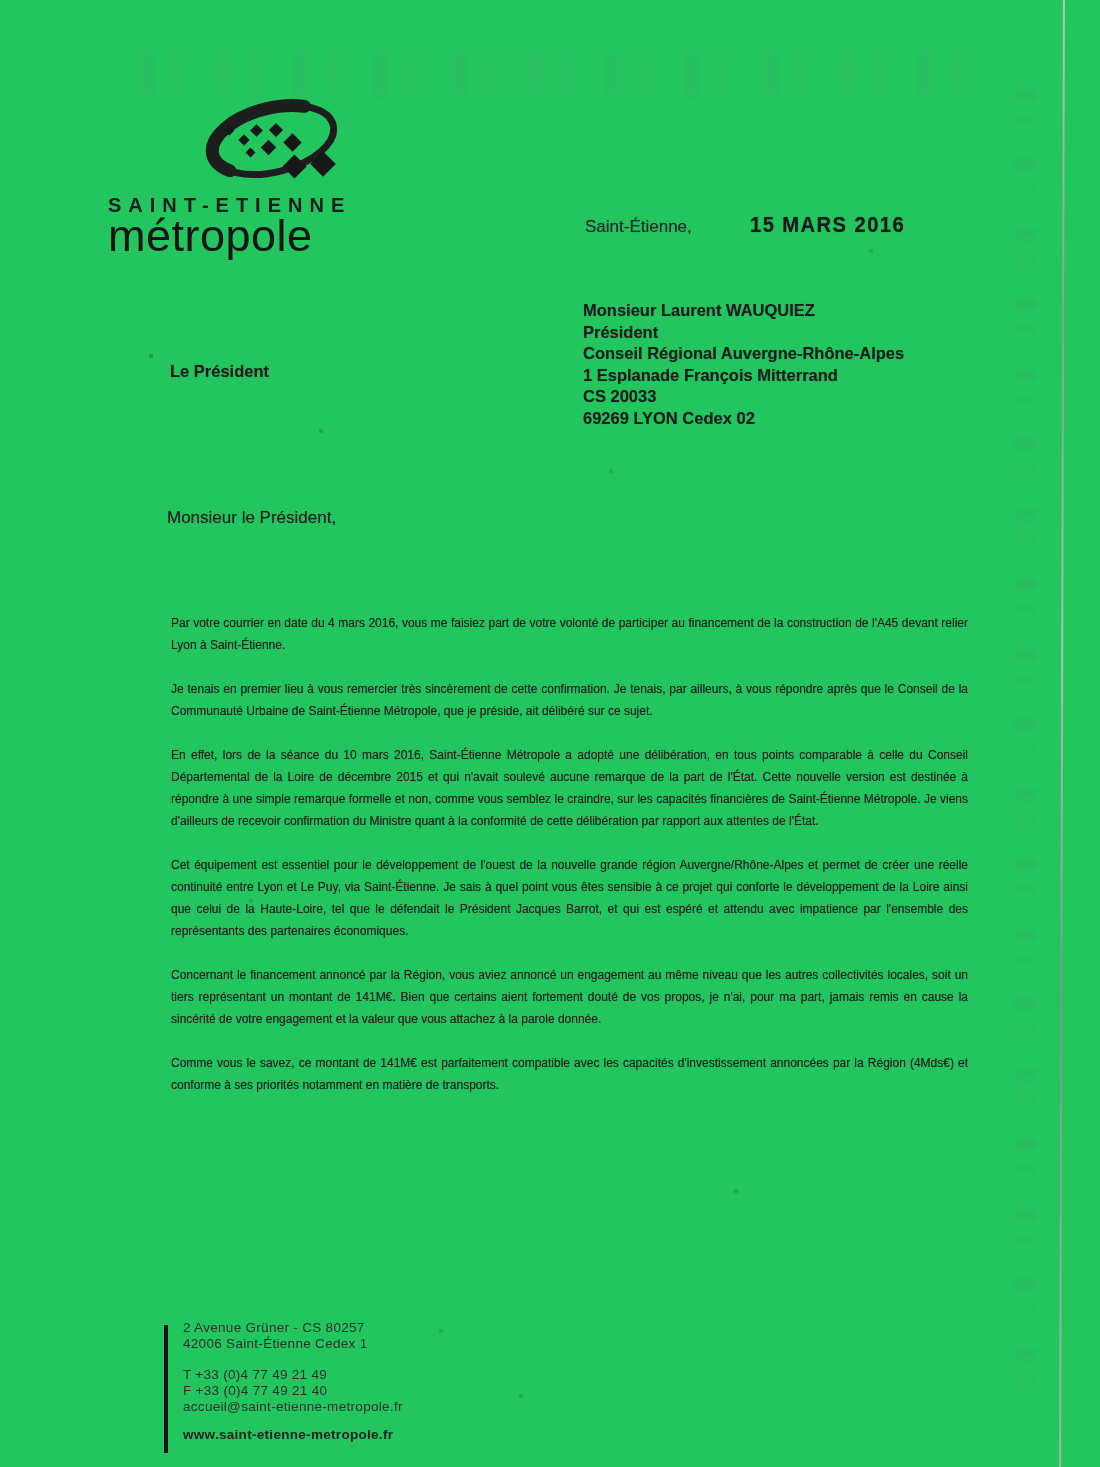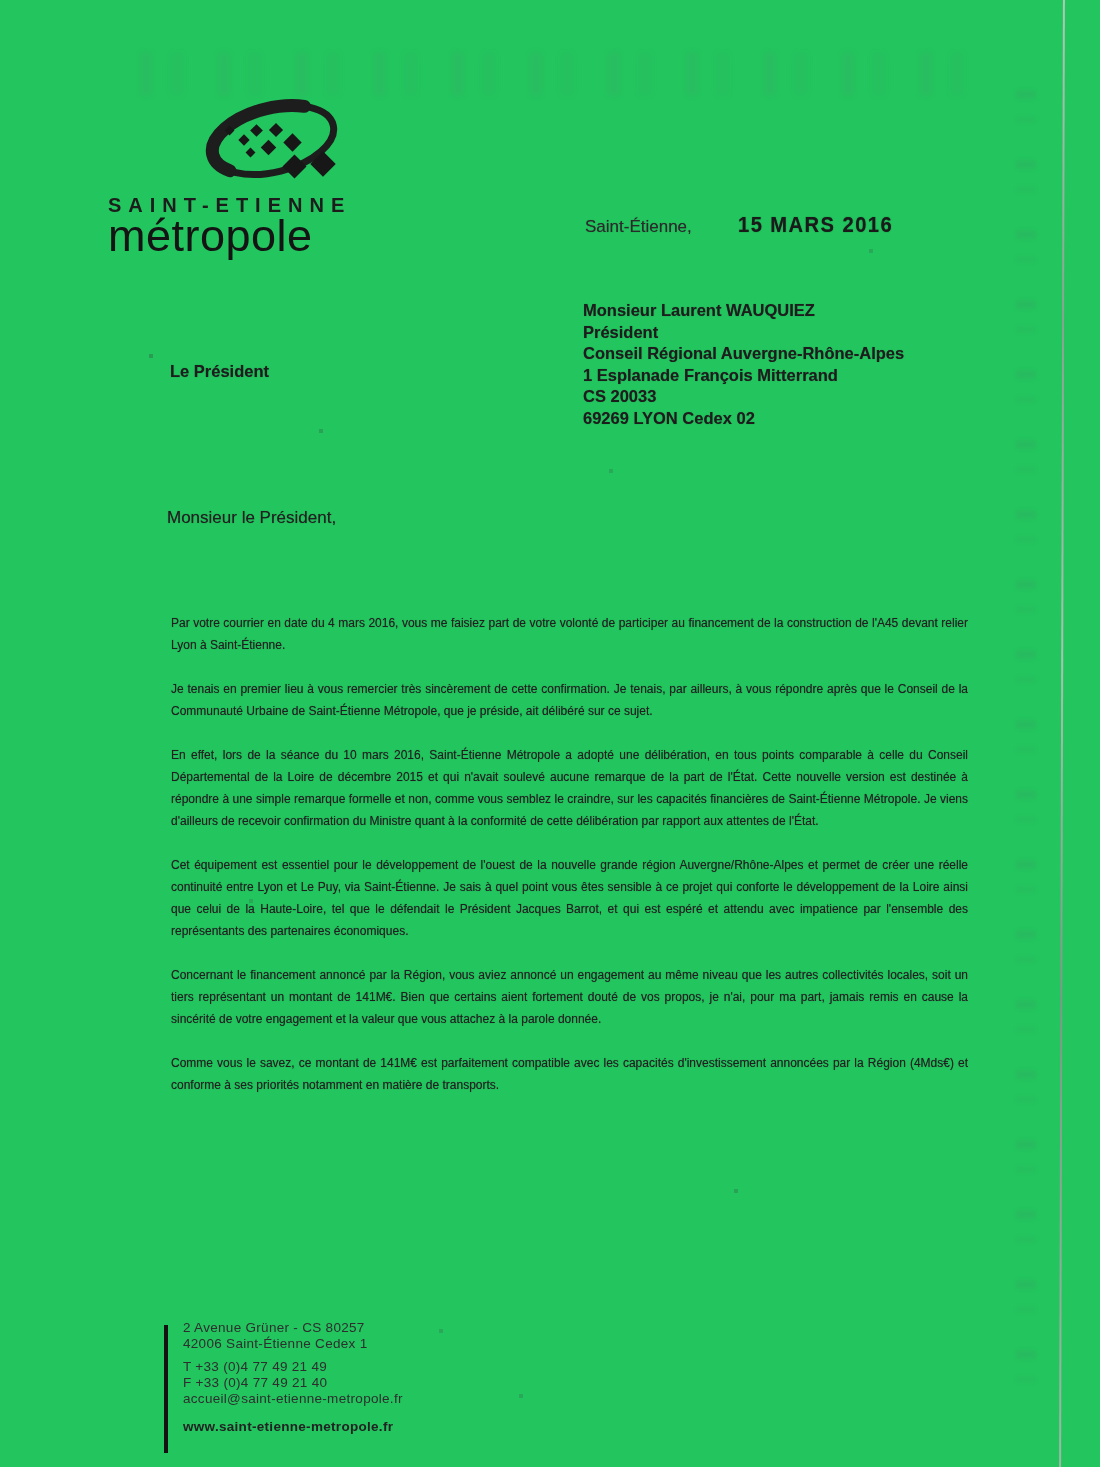--- a/index.html
+++ b/index.html
@@ -45,41 +45,41 @@
   .logo-top {
     font-size:20px; font-weight:600; letter-spacing:7px;
     color:#1c1c1c; white-space:nowrap; margin-top:2px;
   }
   .logo-bottom {
     font-size:45px; font-weight:400; letter-spacing:0.5px;
     color:#141414; margin-top:-7px; white-space:nowrap;
   }
 
   
-  .city-date { position:absolute; left:585px; top:213px; display:flex; align-items:baseline; gap:46px; }
+  .city-date { position:absolute; left:585px; top:213px; display:flex; align-items:baseline; gap:58px; }
   .city { font-size:17px; color:#2b2b2b; }
   .stamp {
     font-size:21px; font-weight:700; letter-spacing:1.5px; color:#1a1a1a;
     transform:scale(0.96,1.08); transform-origin:left bottom;
     text-shadow:0 0 1px rgba(20,20,20,0.55);
   }
   .recipient { position:absolute; left:583px; top:300px; font-weight:700; font-size:16.5px; line-height:21.5px; color:#1d1d1d; }
   .sender-title { position:absolute; left:170px; top:362px; font-weight:700; font-size:16.5px; color:#1d1d1d; }
 
   
   .salutation { position:absolute; left:167px; top:508px; font-size:17px; }
   .body-text { position:absolute; left:171px; top:612px; width:797px; font-size:12px; line-height:22px; text-align:justify; }
   .body-text p { margin:0 0 22px 0; }
 
   
   .footer { position:absolute; left:164px; top:1320px; padding-left:19px; font-size:13.5px; line-height:16px; color:#2e2e2e; letter-spacing:0.3px; }
   .footer::before {
     content:""; position:absolute; left:0; top:5px; width:4px; height:128px; background:#121212;
   }
-  .footer .grp { margin-bottom:7px; }
+  .footer .grp { margin-bottom:15px; }
   .footer .web { margin-top:12px; font-weight:700; color:#222; }
 </style>
 </head>
 <body>
 
 <div class="page">
 
   <div class="ghost-top"></div>
   <div class="edge-line"></div>
   <div class="margin-marks"></div>

